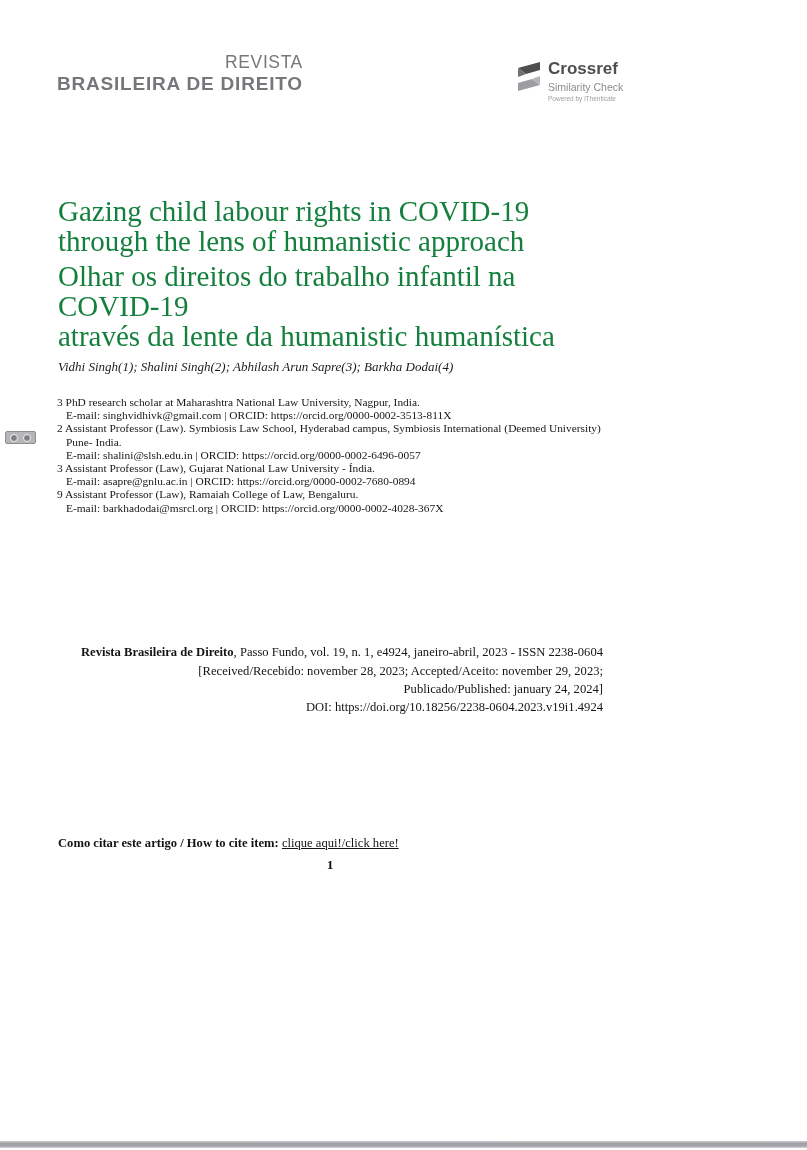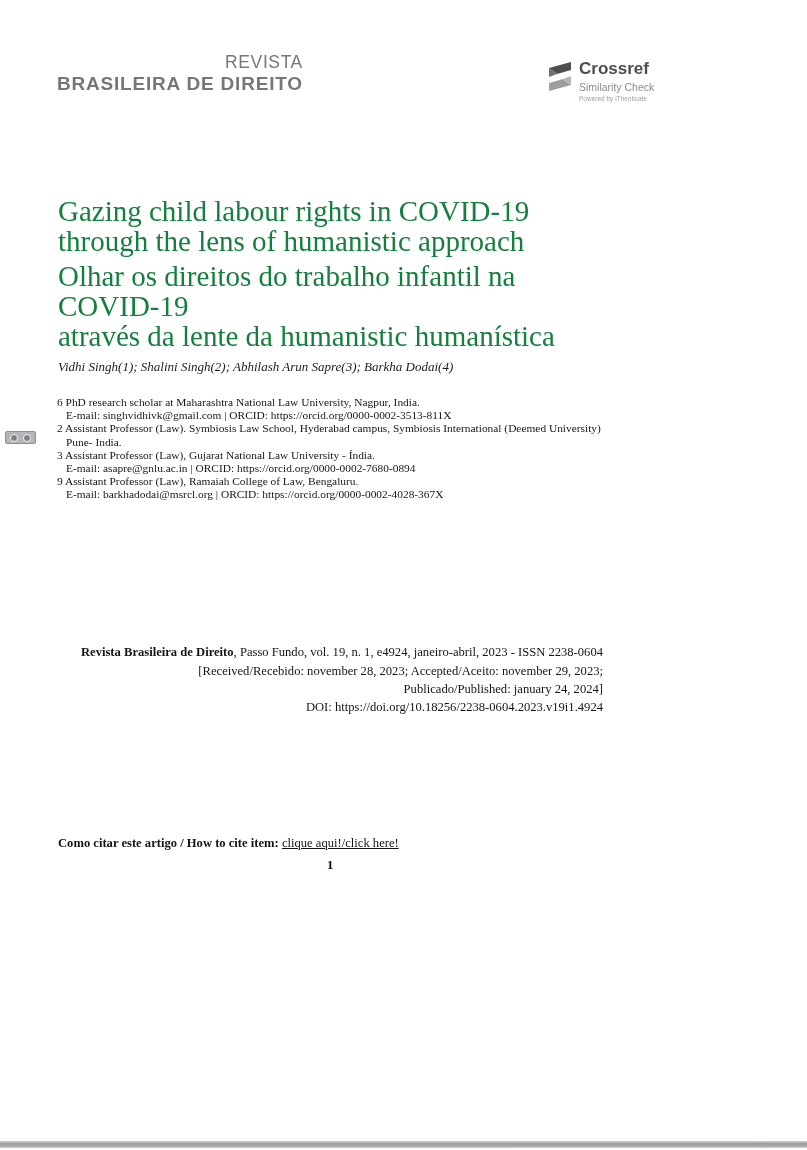--- a/index.html
+++ b/index.html
@@ -12,21 +12,21 @@
   
   .journal-logo {
     position:absolute; left:57px; top:53px;
     font-family:"Liberation Sans", sans-serif; color:#76777a;
     line-height:1.12; letter-spacing:0.6px;text-align:right;
   }
   .logo-line1 { font-size:17.5px; font-weight:400; }
   .logo-line2 { font-size:19px; font-weight:700; letter-spacing:0.8px; }
 
   .crossref {
-    position:absolute; left:547px; top:60px;
+    position:absolute; left:516px; top:60px;
     display:flex; align-items:flex-start;
     font-family:"Liberation Sans", sans-serif;
   }
   .cr-mark { width:26px; height:32px; margin-right:6px; margin-top:1px; }
   .cr-text { display:flex; flex-direction:column; }
   .cr-name { font-size:17px; font-weight:700; color:#4d4e50; line-height:1.1; }
   .cr-sub  { font-size:10.5px; color:#8a8b8e; margin-top:2px; }
   .cr-powered { font-size:6.5px; color:#9d9ea2; margin-top:2px; }
 
   
@@ -123,24 +123,25 @@
   </h2>
 
   <div class="authors">Vidhi Singh(1); Shalini Singh(2); Abhilash Arun Sapre(3); Barkha Dodai(4)</div>
 
   <div class="cc-badge">
     <span class="cc-circle"></span>
     <span class="cc-circle"></span>
   </div>
 
   <div class="affiliations">
-    <div class="line">6 PhD research scholar at Maharashtra National Law University, Nagpur, India.</div>
+    <div class="line">3 PhD research scholar at Maharashtra National Law University, Nagpur, India.</div>
     <div class="line indent">E-mail: singhvidhivk@gmail.com | ORCID: https://orcid.org/0000-0002-3513-811X</div>
     <div class="line">2 Assistant Professor (Law). Symbiosis Law School, Hyderabad campus, Symbiosis International (Deemed University)</div>
     <div class="line indent">Pune- India.</div>
+    <div class="line indent">E-mail: shalini@slsh.edu.in | ORCID: https://orcid.org/0000-0002-6496-0057</div>
     <div class="line">3 Assistant Professor (Law), Gujarat National Law University - Índia.</div>
     <div class="line indent">E-mail: asapre@gnlu.ac.in | ORCID: https://orcid.org/0000-0002-7680-0894</div>
     <div class="line">9 Assistant Professor (Law), Ramaiah College of Law, Bengaluru.</div>
     <div class="line indent">E-mail: barkhadodai@msrcl.org | ORCID: https://orcid.org/0000-0002-4028-367X</div>
   </div>
 
   <div class="cite-line cite-1">
     <span class="cite-journal">Revista Brasileira de Direito</span><span>, Passo Fundo, vol. 19, n. 1, e4924, janeiro-abril, 2023 - ISSN 2238-0604</span>
   </div>
   <div class="cite-line cite-2">[Received/Recebido: november 28, 2023; Accepted/Aceito: november 29, 2023;</div>

